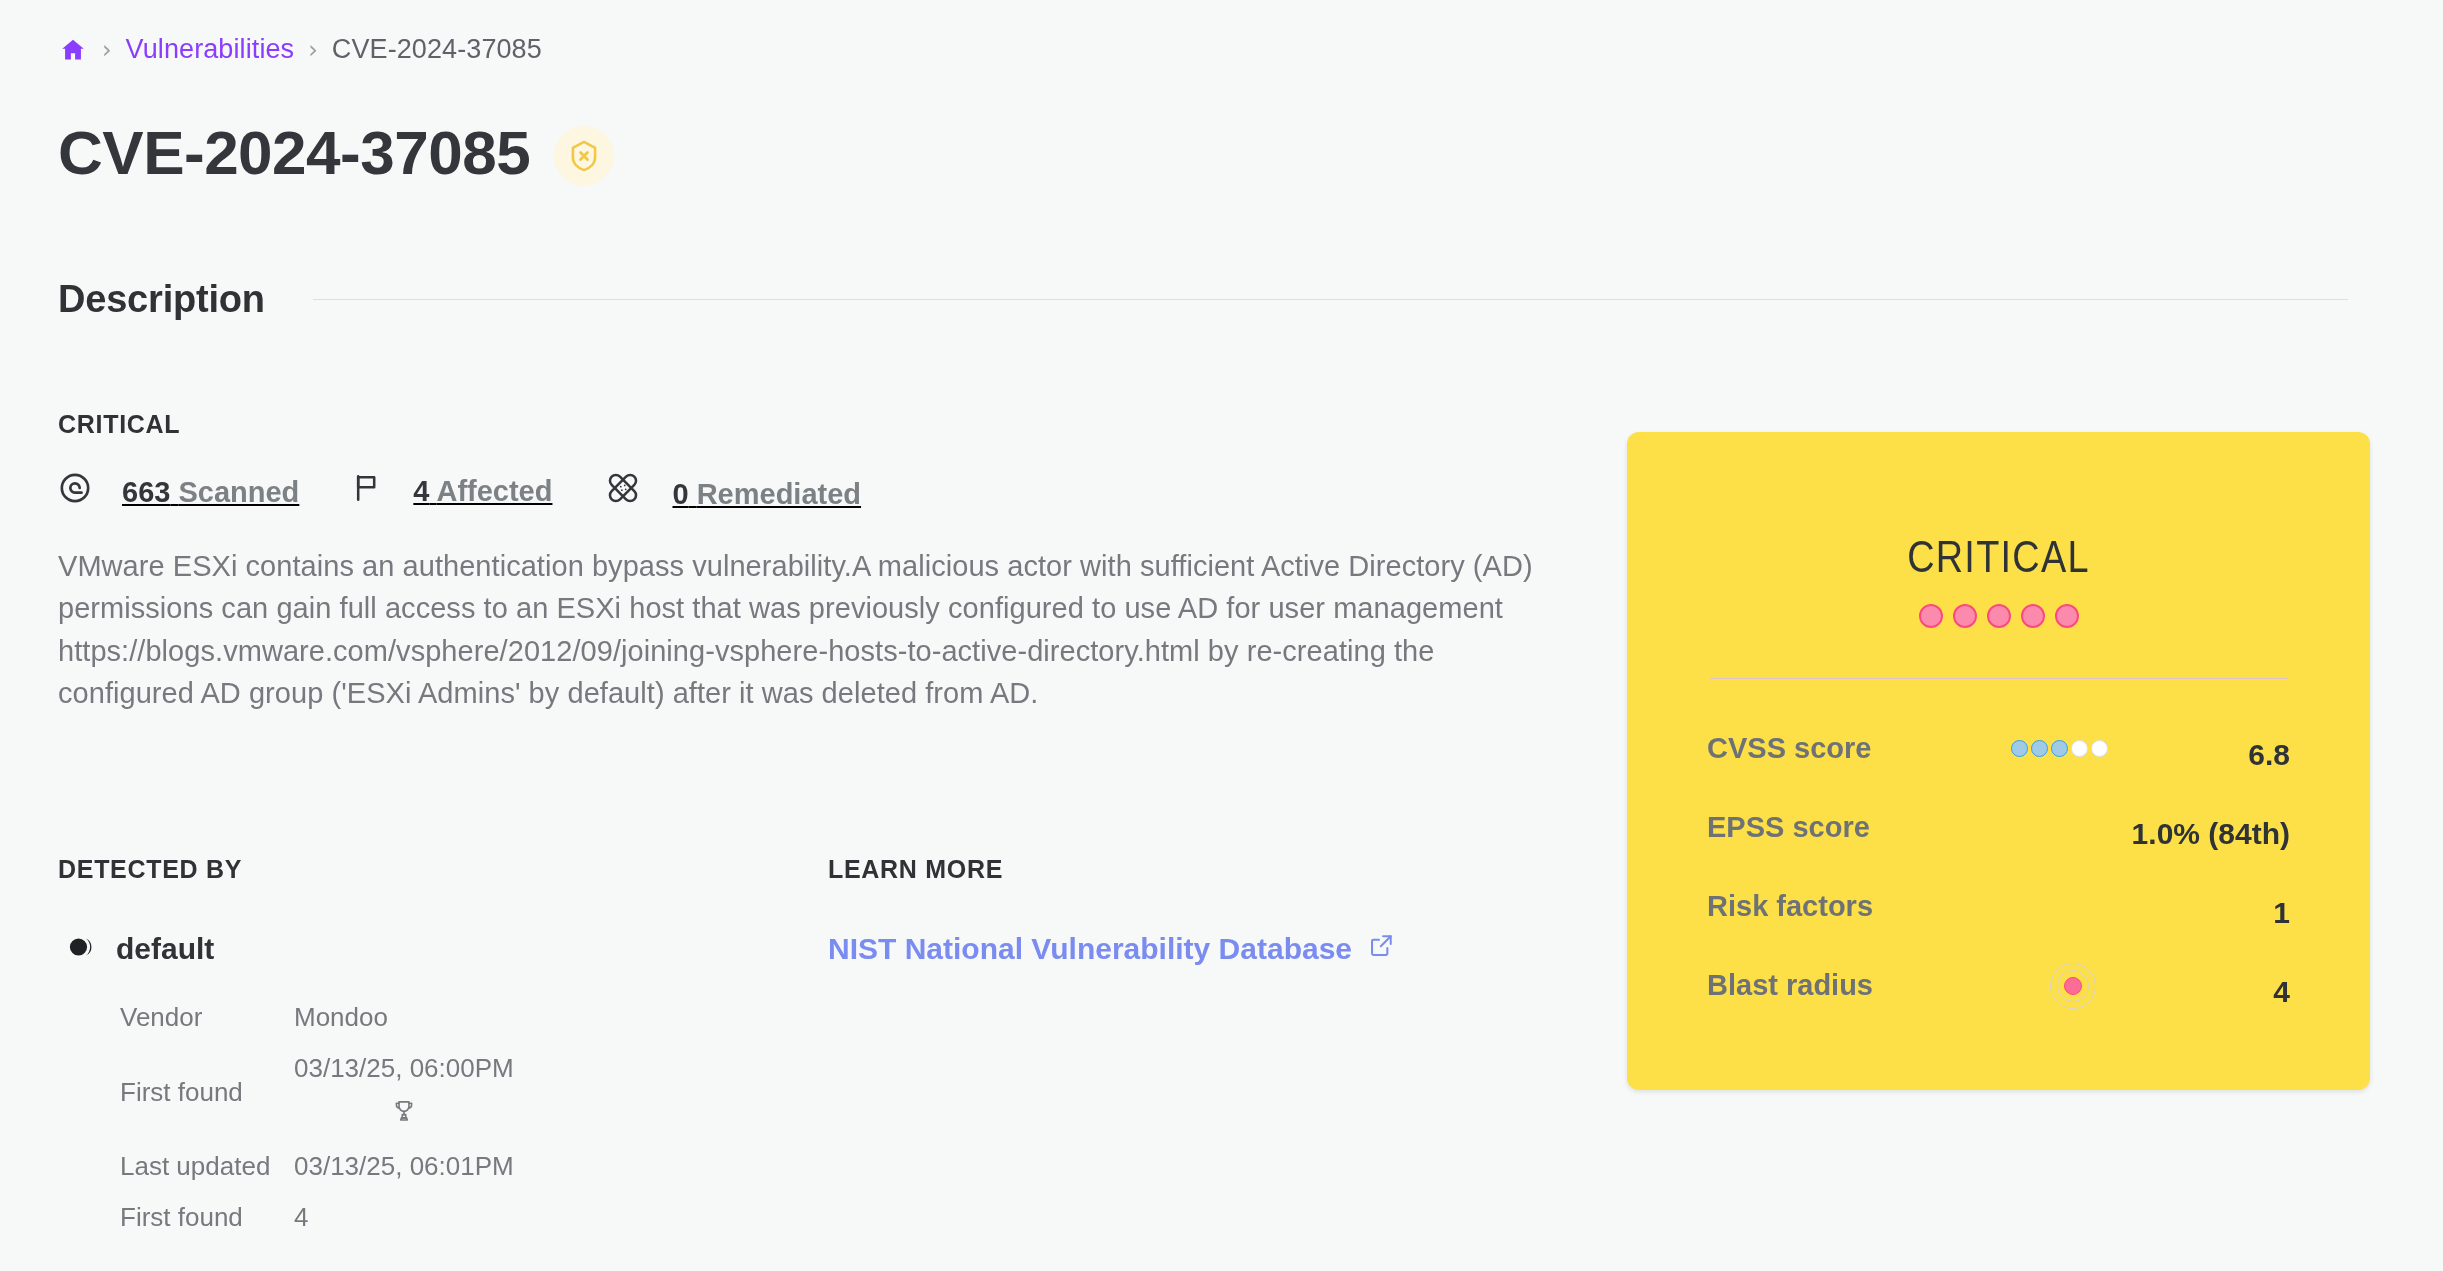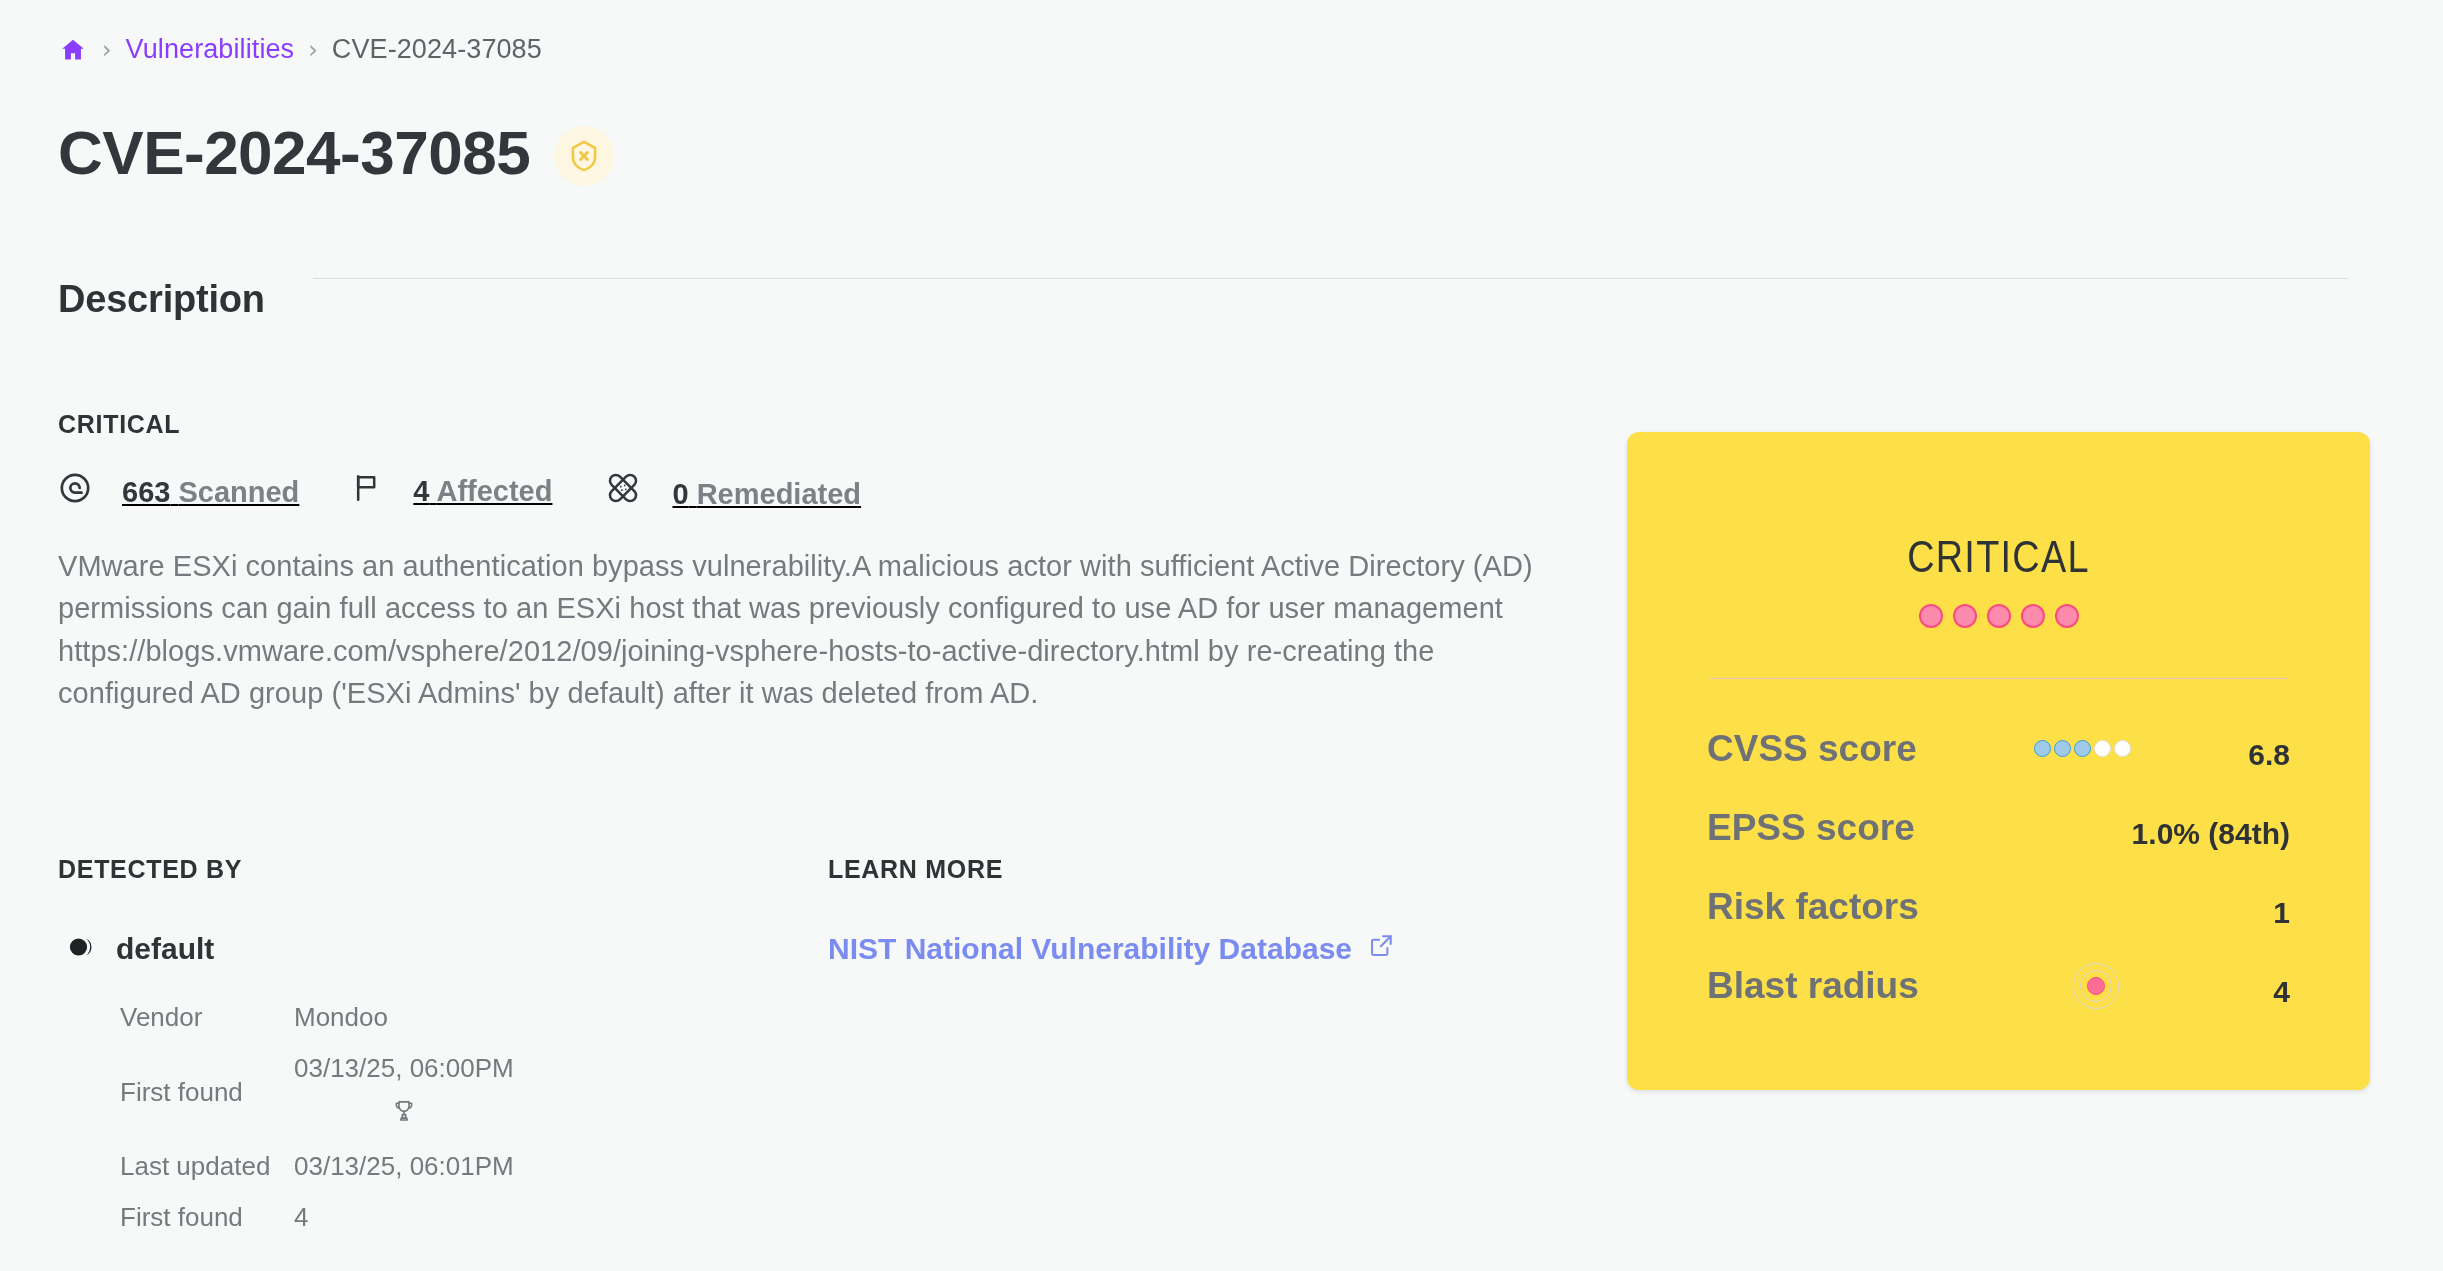--- a/index.html
+++ b/index.html
@@ -82,20 +82,21 @@
     margin-top: 6px;
   }
 
   
   .section-head {
     position: absolute;
     left: 58px;
     top: 278px;
     width: 2290px;
     display: flex;
+    align-items: center;
     gap: 48px;
   }
   .section-head h2 {
     font-size: 38px;
     font-weight: bold;
     color: #2f3336;
     white-space: nowrap;
     letter-spacing: -0.2px;
   }
   .section-rule {
@@ -238,21 +239,21 @@
     margin: 50px auto 0 auto;
   }
 
   .card-rows { margin-top: 30px; padding: 0 80px; }
   .card-row {
     display: flex;
     align-items: center;
     height: 79px;
   }
   .card-row-label {
-    font-size: 37px;
+    font-size: 29px;
     font-weight: bold;
     color: #6e7276;
     flex: 0 0 auto;
   }
   .card-row-mid {
     flex: 1;
     display: flex;
     align-items: center;
     justify-content: center;
   }

